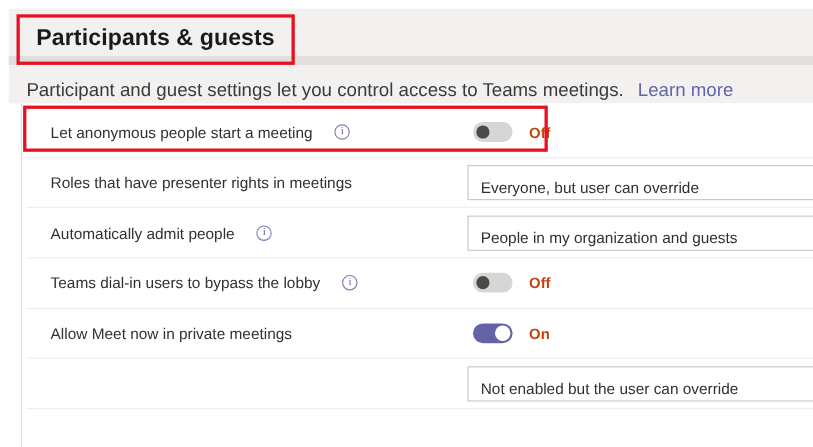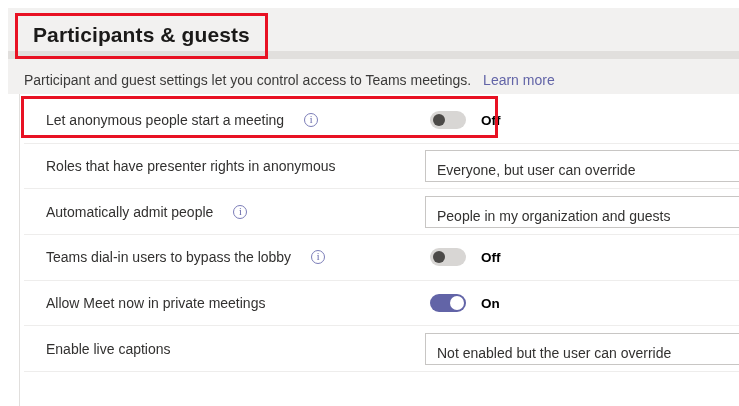--- a/index.html
+++ b/index.html
@@ -9,21 +9,21 @@
 
   
   .header-band { position:absolute; left:0; top:0; width:739px; height:86px;
                  background:#f2f1f0; }
   .title-box { position:absolute; left:7px; top:5px; border:3px solid #e81123;
                padding:2px 11px 4px 11px; background:transparent; }
   .page-title { font-size:21px; font-weight:bold; color:#1b1a19; line-height:26px;
                 letter-spacing:0.1px; white-space:nowrap; }
   .header-sep { position:absolute; left:0; top:43px; width:739px; height:1px;
                 background:#e1dfdd; }
-  .subtitle { position:absolute; left:8px; top:60px; font-size:14px; color:#3b3a39;
+  .subtitle { position:absolute; left:8px; top:60px; font-size:17px; color:#3b3a39;
               white-space:nowrap; }
   .learn-more { color:#6264a7; text-decoration:none; cursor:pointer; }
 
   
   .settings-list { position:absolute; left:11px; top:86px; right:0; bottom:0;
                    background:#ffffff; border-left:1px solid #e1dfdd; }
   .row { position:relative; height:45.7px; border-bottom:1px solid #eeedec;
          display:flex; align-items:center; }
   .row-label-wrap { display:flex; align-items:center; padding-left:14px; gap:16px; }
   .row-label { font-size:14px; color:#323130; white-space:nowrap; }
@@ -39,21 +39,21 @@
               white-space:nowrap; overflow:hidden; cursor:pointer; }
 
   .toggle-wrap { display:flex; align-items:center; margin-left:1px; }
   .toggle { position:relative; width:36px; height:18px; border-radius:10px;
             cursor:pointer; flex:none; }
   .toggle.off { background:#d8d6d4; }
   .toggle.on  { background:#6264a7; }
   .toggle .knob { position:absolute; border-radius:50%; top:50%; transform:translateY(-50%); }
   .toggle.off .knob { left:3px;  width:12px; height:12px; background:#4c4a48; }
   .toggle.on  .knob { right:2px; width:14px; height:14px; background:#ffffff; }
-  .toggle-state { margin-left:11px; font-size:13.5px; font-weight:bold; color:#000000;text-align:center; }
+  .toggle-state { margin-left:11px; font-size:13.5px; font-weight:bold; color:#c2410c;text-align:center; }
 
   
   .annotation-row { position:absolute; left:13px; top:88px; width:477px; height:42px;
                     border:3px solid #e81123; pointer-events:none; z-index:5; }
 </style>
 </head>
 <body>
 
 <div class="stage">
 
@@ -78,21 +78,21 @@
             <div class="toggle off">
               <span class="knob"></span>
             </div>
             <span class="toggle-state">Off</span>
           </div>
         </div>
   </div>
 
   <div class="row">
     <div class="row-label-wrap">
-      <span class="row-label">Roles that have presenter rights in anonymous</span>
+      <span class="row-label">Roles that have presenter rights in meetings</span>
 
     </div>
     <div class="control-slot">
           <div class="dropdown">Everyone, but user can override</div>
         </div>
   </div>
 
   <div class="row">
     <div class="row-label-wrap">
       <span class="row-label">Automatically admit people</span>
@@ -127,24 +127,20 @@
           <div class="toggle-wrap">
             <div class="toggle on">
               <span class="knob"></span>
             </div>
             <span class="toggle-state">On</span>
           </div>
         </div>
   </div>
 
   <div class="row">
-    <div class="row-label-wrap">
-      <span class="row-label">Enable live captions</span>
-
-    </div>
     <div class="control-slot">
           <div class="dropdown">Not enabled but the user can override</div>
         </div>
   </div>
 
 </div>
 
   <div class="annotation-row"></div>
 
 </div>

